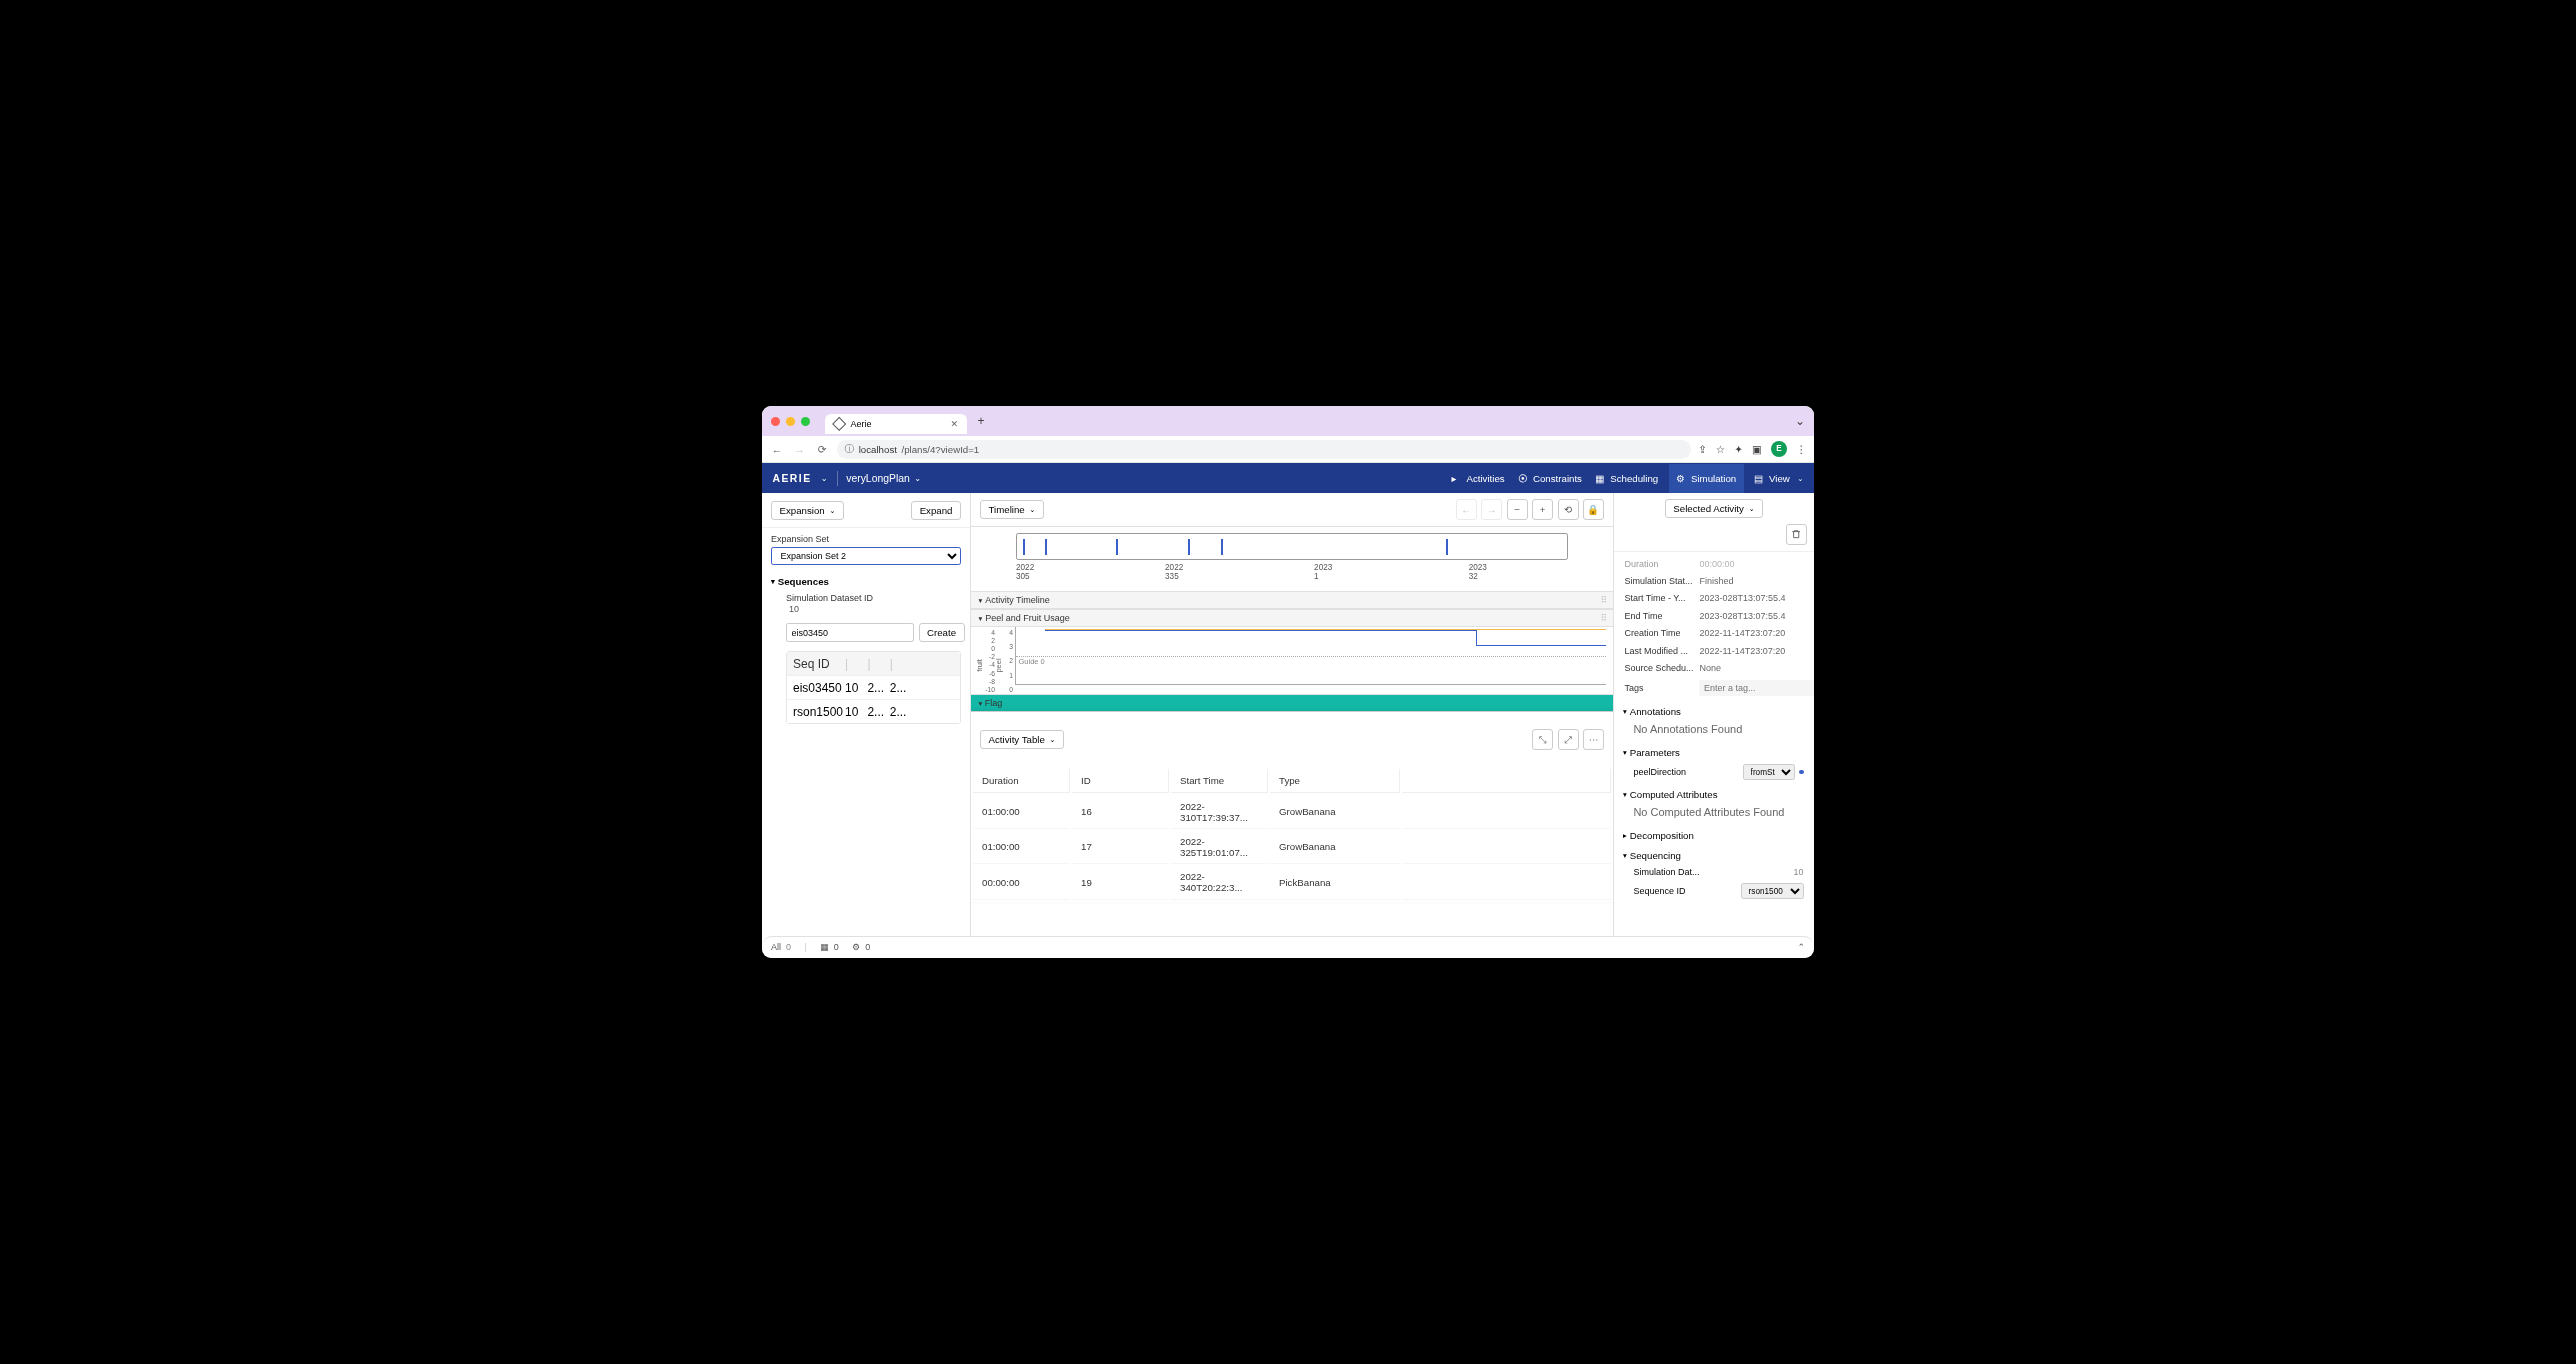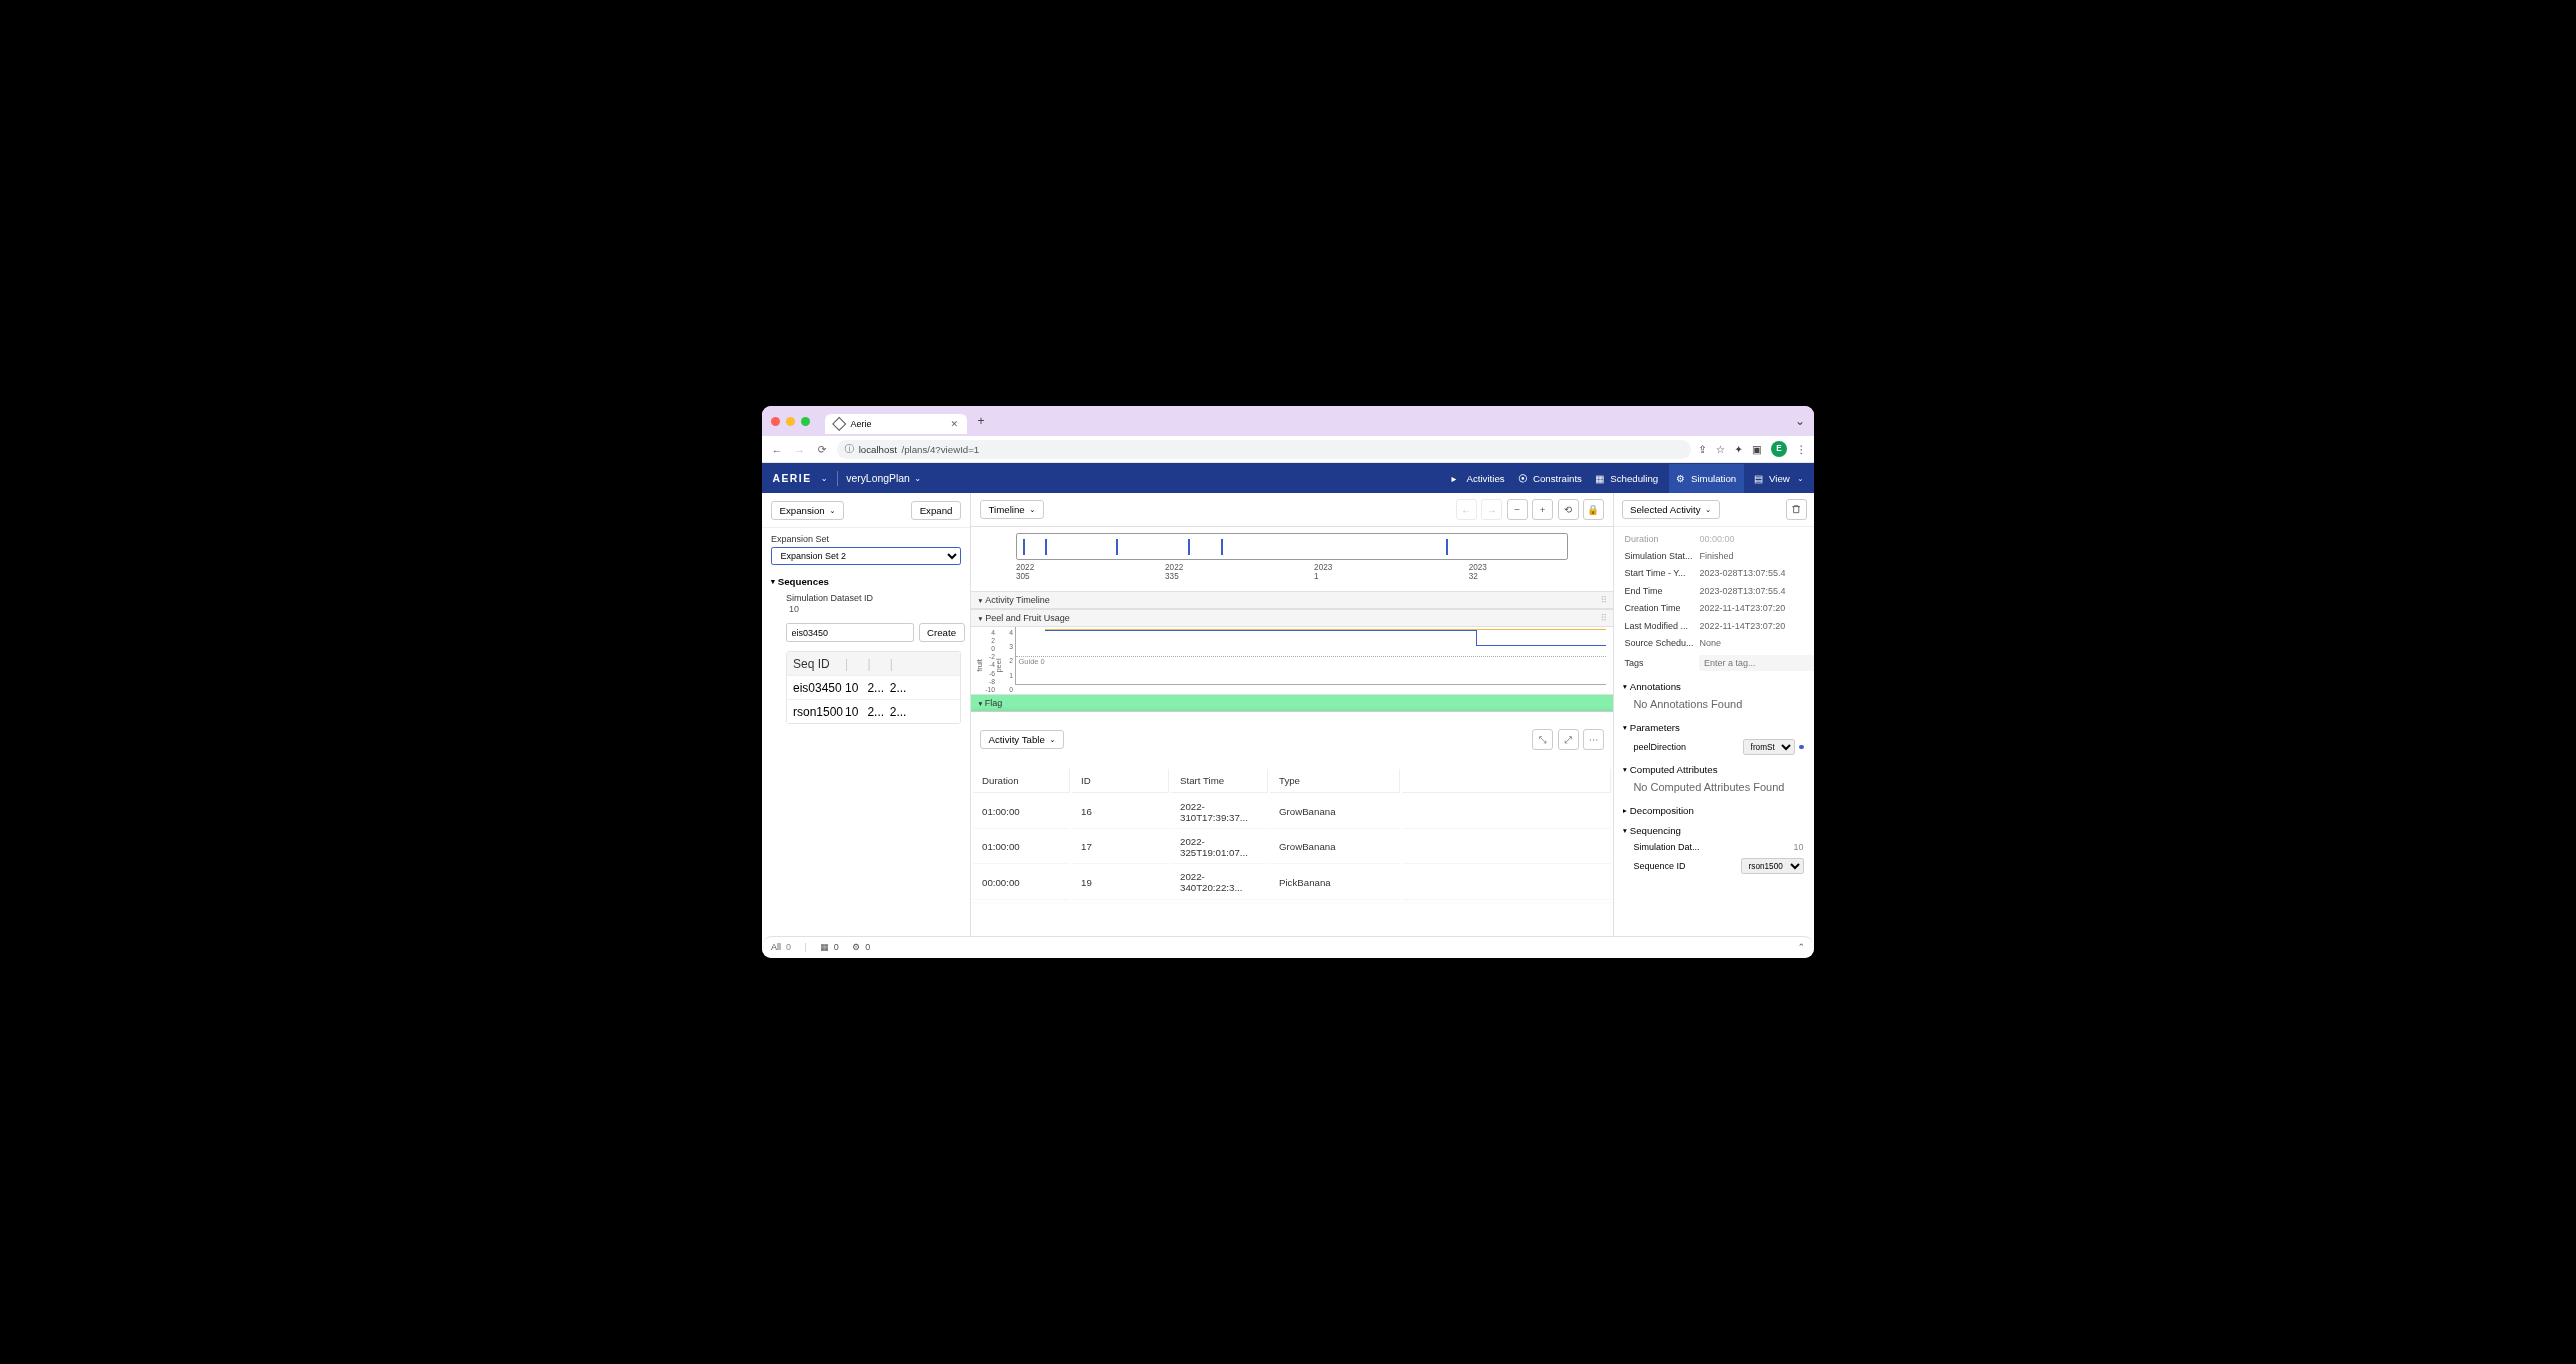--- a/index.html
+++ b/index.html
@@ -64,29 +64,29 @@
 .activity-row { height:70px; position:relative; margin:0 22.4px;}
 .act-item { position:absolute; font-size:8.2px; color:#333;}
 .act-bar { width:3px; height:10.4px; background:#3b5fc9; margin-top:1.5px;}
 .act-item.sel .act-bar{background:#7ec8d9;width:4.5px;border:0.7px solid #5ba8bb;}
 .chart-row { height:67px; display:flex; margin:0 7.5px;}
 .y-axis { width:18px; display:flex; flex-direction:column; justify-content:space-between; font-size:6.7px; color:#666; text-align:right; padding:1.5px 1.5px 1.5px 0; position:relative;}
 .y-axis .lbl{position:absolute;left:-6px;top:50%;transform:rotate(-90deg);transform-origin:center;font-size:7.5px;}
 .chart-area { flex:1; border-left:0.7px solid #aaa; border-bottom:0.7px solid #aaa; position:relative; margin-bottom:9px;}
 .chart-line { position:absolute; border-top:1.5px solid;}
 .guide-line { position:absolute; left:0; right:0; border-top:0.7px dotted #aaa; font-size:7.5px; color:#888; padding-left:3px;}
-.flag-hdr { background:#86efac; border-top:0.7px solid #e0e0e0; padding:3px 7.5px; font-size:9px; color:#333;}
+.flag-hdr { background:#14b8a6; border-top:0.7px solid #e0e0e0; padding:3px 7.5px; font-size:9px; color:#333;}
 .table-panel { border-top:0.7px solid #ccc; background:#fff; display:flex; flex-direction:column; box-shadow:0 -1.5px 4.5px rgba(0,0,0,0.08);}
 .table-toolbar { padding:17px 9px; display:flex; align-items:center; gap:6px;}
 .table-toolbar .right{margin-left:auto;display:flex;gap:4.5px;}
 .data-table { width:100%; font-size:9.7px;}
 .data-table th { text-align:left; padding:6px 9px; font-weight:500; color:#333; border-bottom:0.7px solid #eee; border-right:0.7px solid #eee;}
 .data-table td { padding:5.2px 9px; color:#333; border-bottom:0.7px solid #f5f5f5;}
 .right-panel { width:201px; border-left:0.7px solid #e0e0e0; background:#fff; display:flex; flex-direction:column; overflow:hidden;}
-.right-header { padding:6px 7.5px; display:flex; align-items:center; gap:6px; border-bottom:0.7px solid #eee;}
+.right-header { padding:6px 7.5px; display:flex; align-items:center; gap:6px; border-bottom:0.7px solid #eee;flex-direction:column;}
 .right-body { flex:1; overflow-y:auto; padding:3px 0;}
 .prop-row { display:flex; padding:3.7px 10.4px; font-size:9px; align-items:center;}
 .prop-row .k{flex:0 0 75px; color:#333; overflow:hidden; text-overflow:ellipsis; white-space:nowrap;}
 .prop-row .v{flex:1; color:#666; overflow:hidden; text-overflow:ellipsis; white-space:nowrap;}
 .sect { padding:6px 9px 3px; font-size:9.7px; font-weight:500; display:flex; align-items:center; gap:3px; cursor:pointer;}
 .empty-msg { padding:3px 10.4px 6px 19.4px; font-size:11px; color:#666;}
 .param-row { display:flex; padding:3px 10.4px 3px 19.4px; font-size:9px; align-items:center; gap:4.5px;}
 .param-row .k{flex:1;}
 .mini-select { border:0.7px solid #ccc; border-radius:2.2px; padding:1.5px 3px; font-size:8.2px; max-width:52px;}
 .dot{width:4.5px;height:4.5px;border-radius:50%;background:#3b5fc9;}

